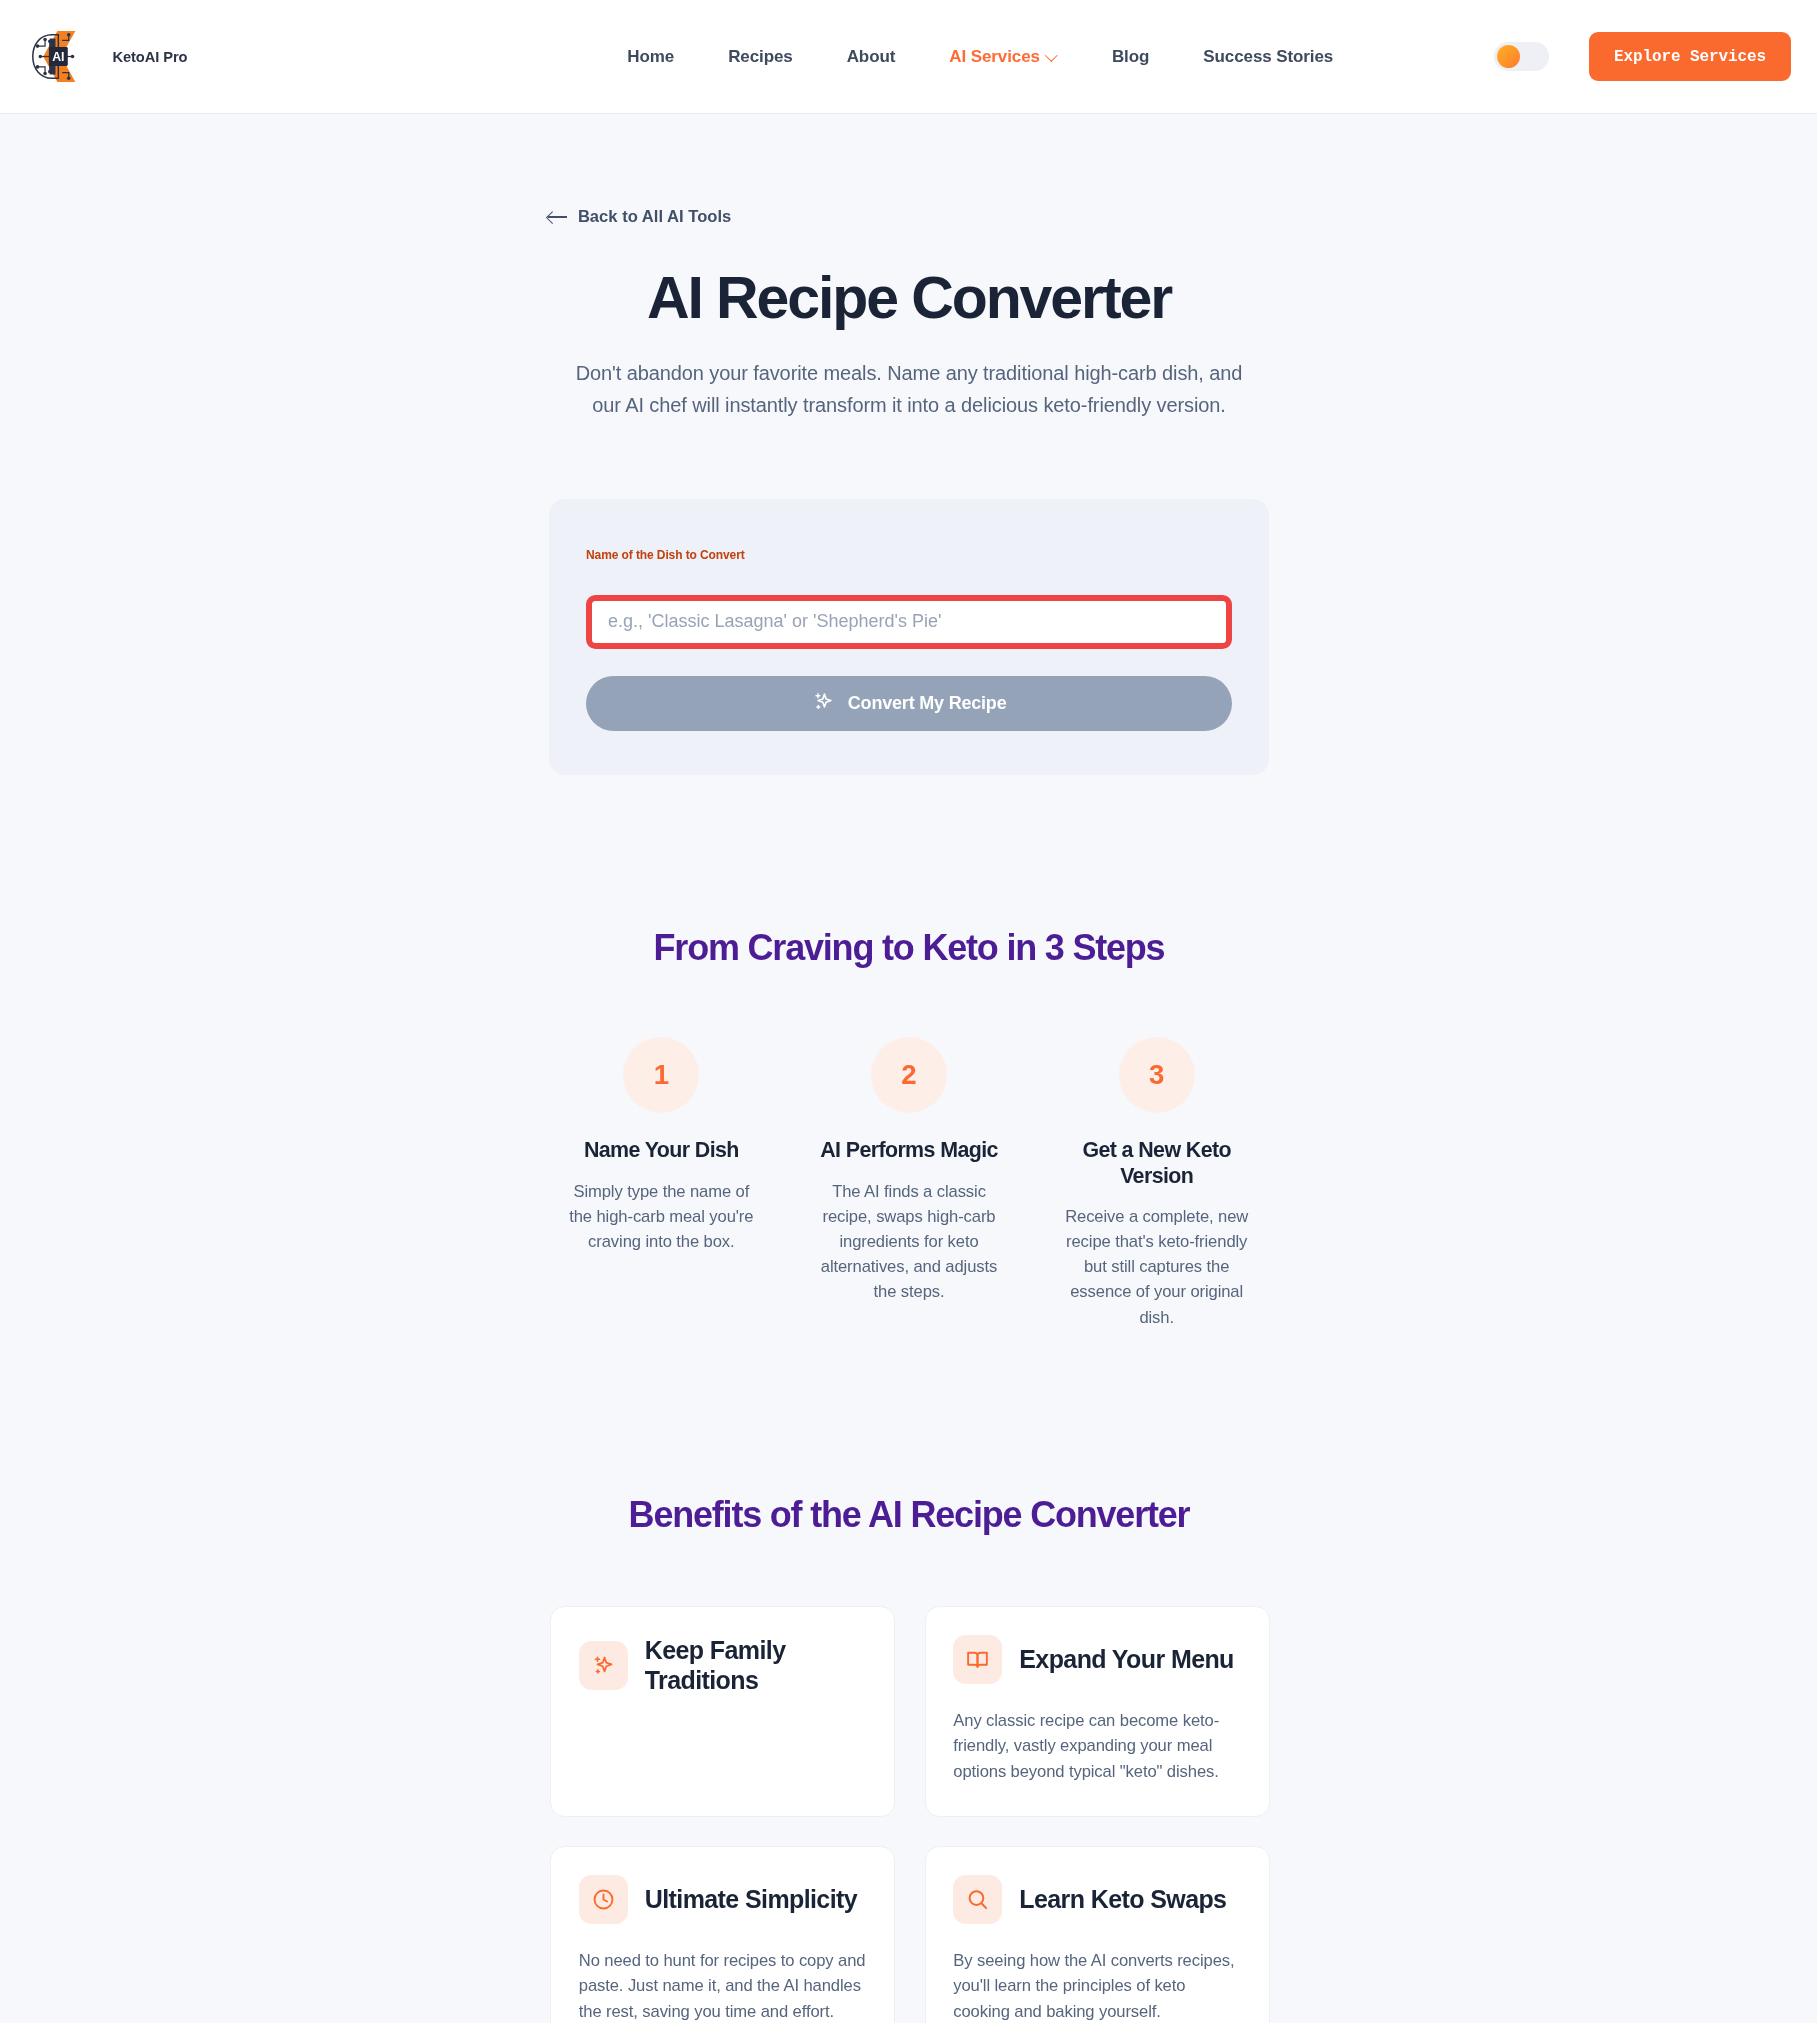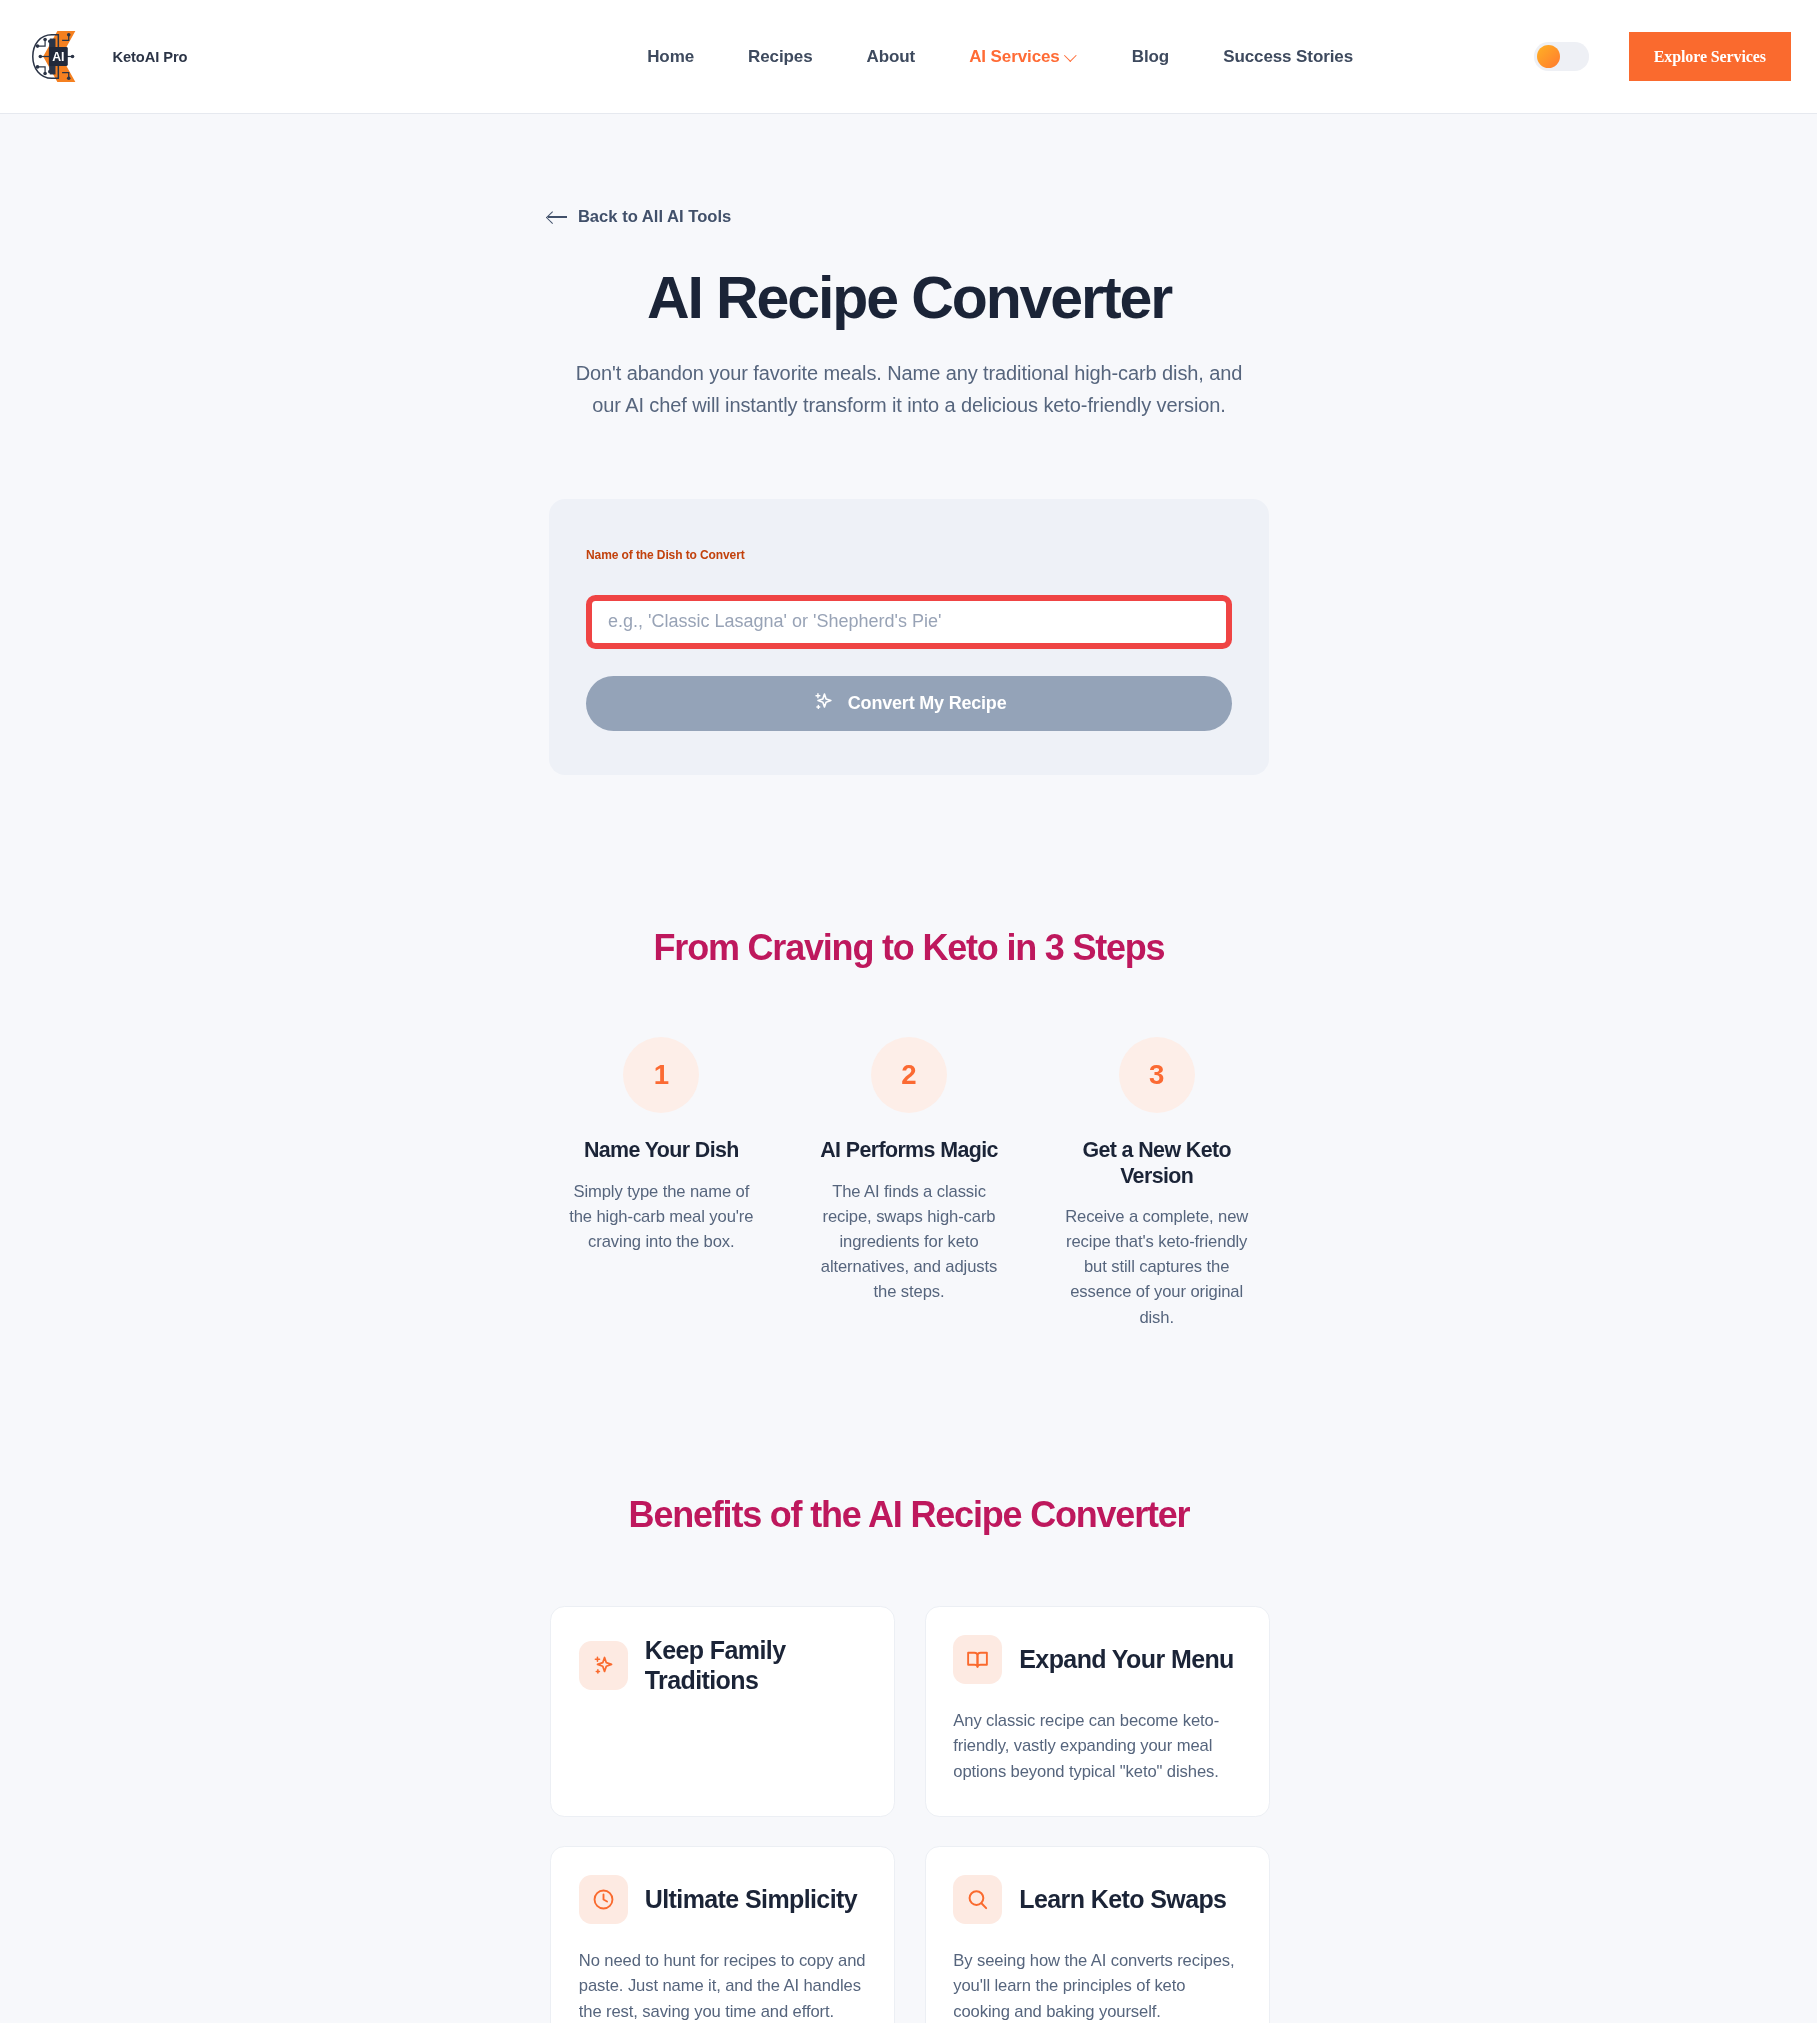--- a/index.html
+++ b/index.html
@@ -106,27 +106,27 @@
     border-radius: 50%;
     background: linear-gradient(135deg, #ffb224 0%, #ff7a2f 100%);
   }
 
   .cta-button {
     background: #fa6a2e;
     color: #ffffff;
     font-size: 16px;
     font-weight: 700;
     border: none;
-    border-radius: 0;
+    border-radius: 9px;
     padding: 0 25px;
     height: 49px;
     cursor: pointer;
     white-space: nowrap;
     letter-spacing: -0.1px;
-    font-family: Liberation Serif, serif;
+    font-family: Liberation Mono, monospace;
   }
 
   
   .page {
     width: 100%;
     padding-bottom: 57px;
   }
   .container {
     width: 999px;
     margin: 0 auto;
@@ -230,21 +230,21 @@
     gap: 13.3px;
     cursor: default;
     letter-spacing: -0.2px;
     font-family: "Liberation Sans", sans-serif;
   }
 
   
   .section-title {
     font-size: 36px;
     font-weight: 800;
-    color: #be185d;
+    color: #4c1d95;
     text-align: center;
     letter-spacing: -1.2px;
   }
   .steps-section { margin-top: 152px; }
   .steps-grid {
     display: flex;
     justify-content: center;
     gap: 0;
     margin-top: 68px;
     padding: 0 128px;

